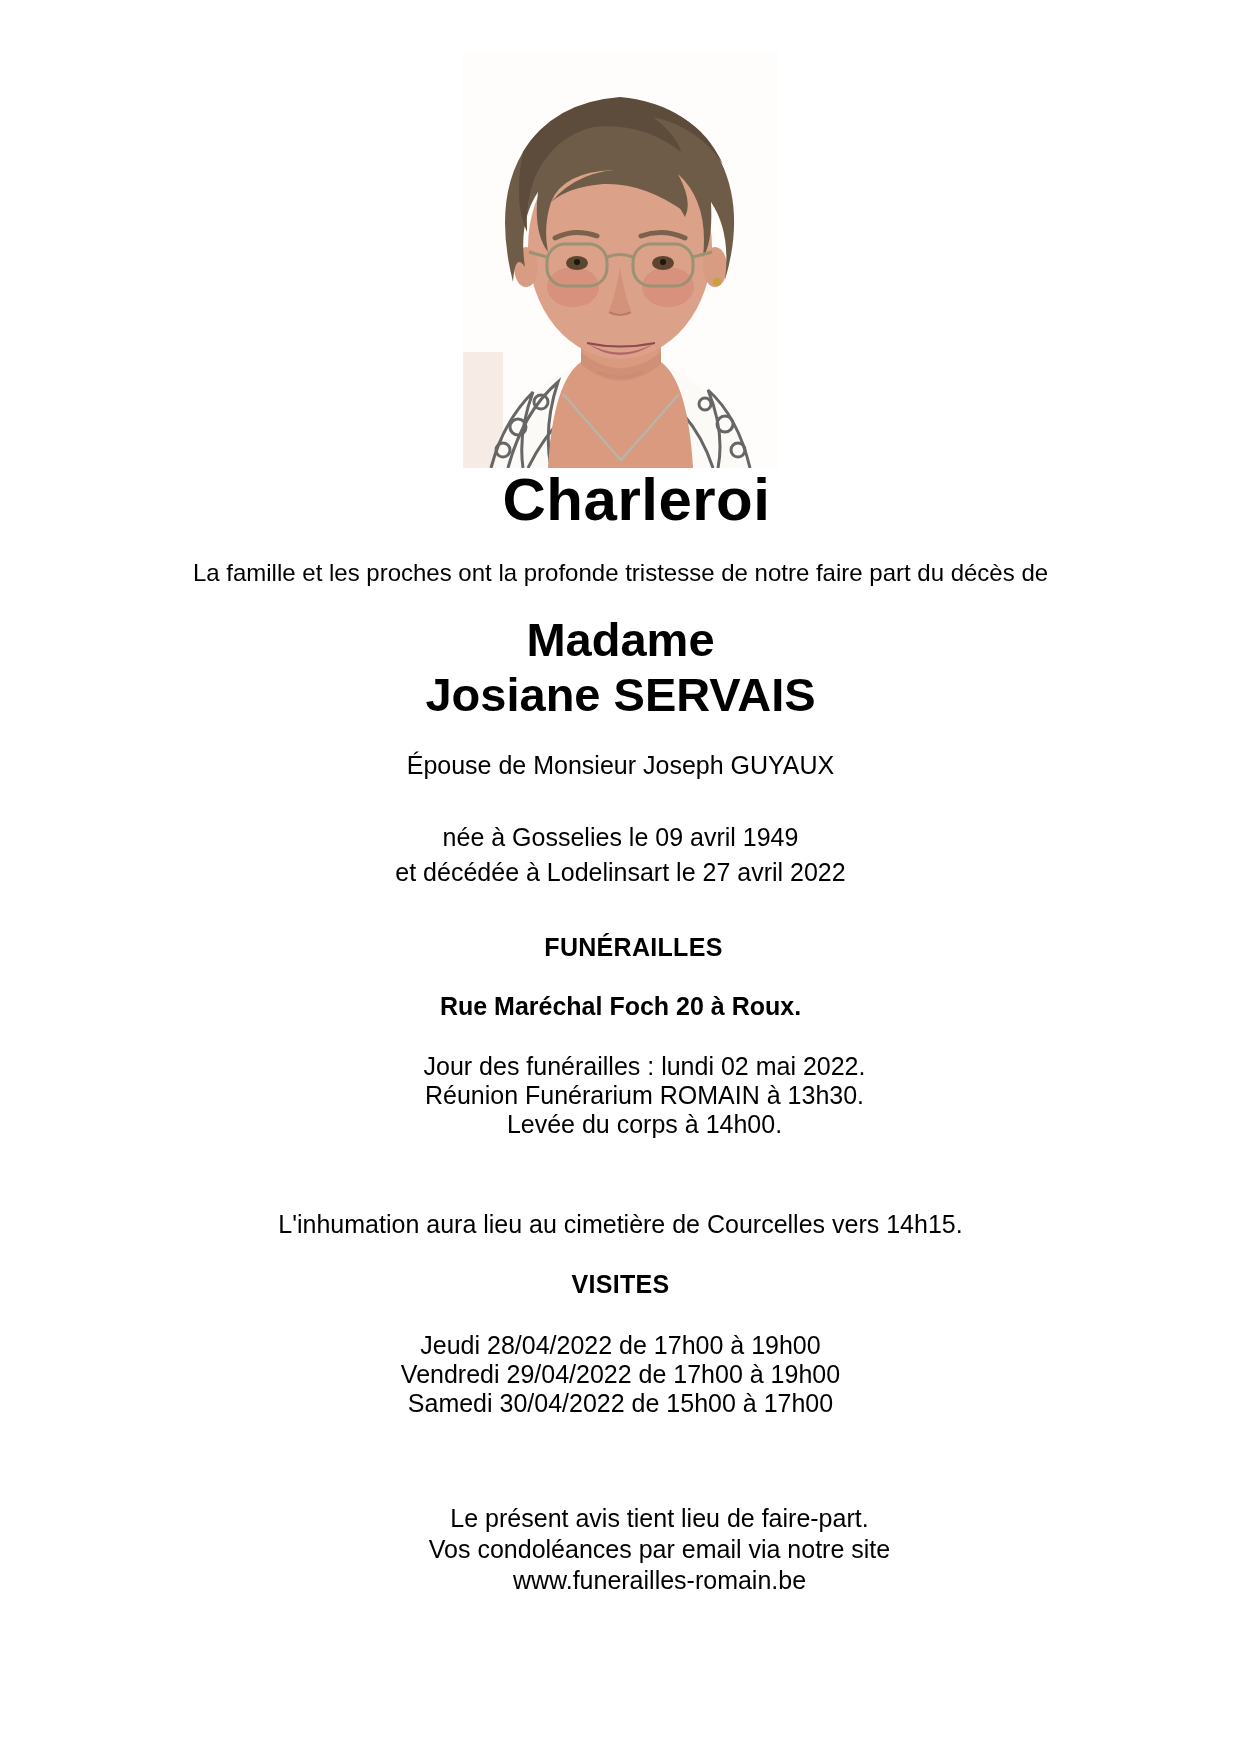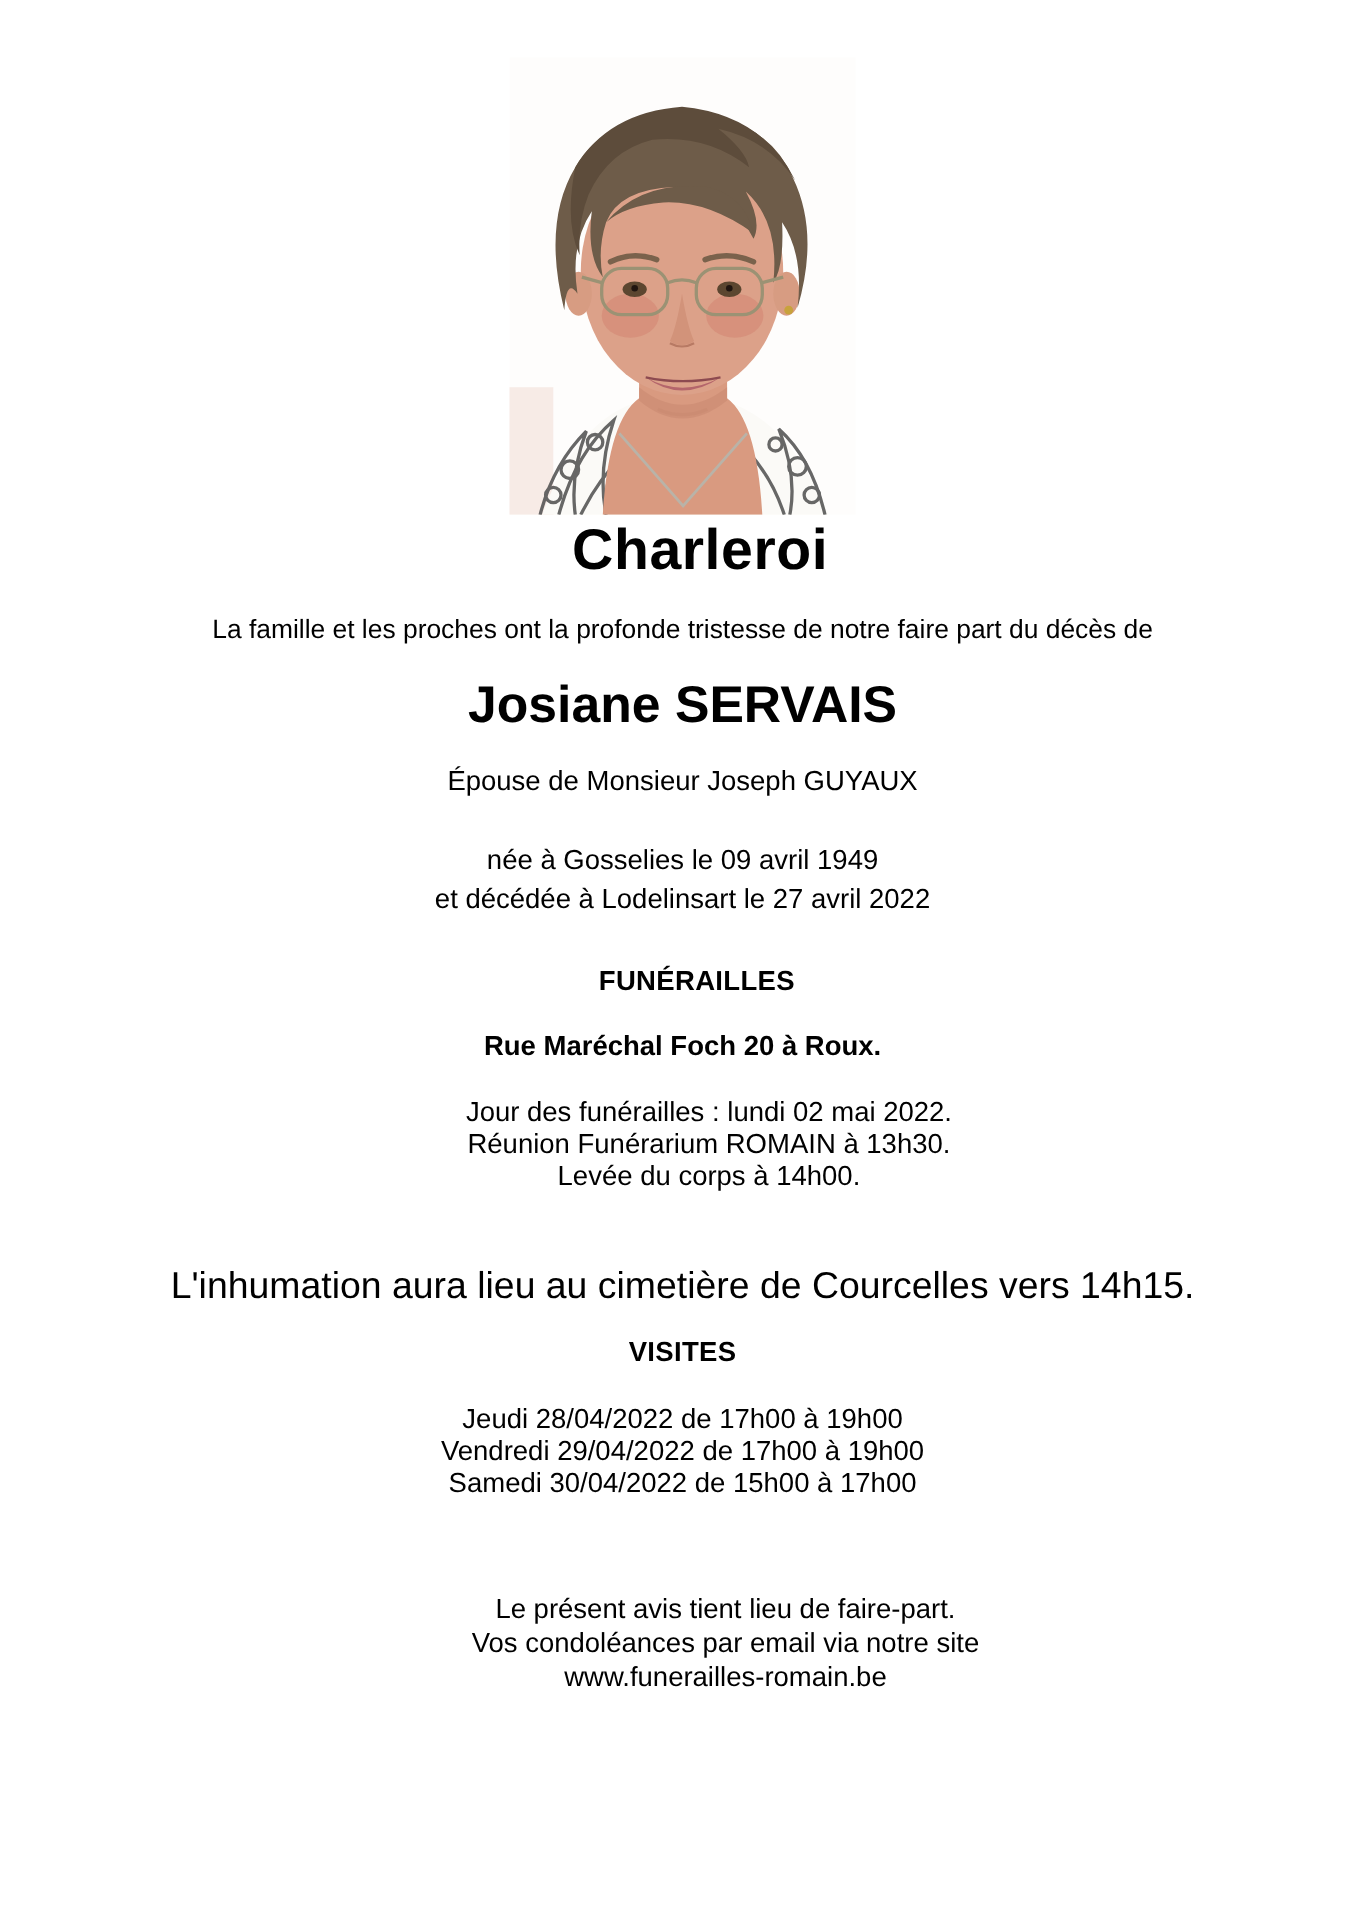--- a/index.html
+++ b/index.html
@@ -24,21 +24,21 @@
     display: flex;
     justify-content: center;
   }
   .photo {
     width: 315px;
     height: 416px;
     display: block;
   }
   .city {
     margin-top: 4px;
-    font-size: 52px;
+    font-size: 60px;
     line-height: 56px;
     font-weight: bold;
     letter-spacing: 0.5px;
     margin-left: 32px;
   }
   .intro {
     margin-top: 30px;
     font-size: 24px;
     line-height: 30px;
   }
@@ -73,21 +73,21 @@
   }
   .repose-block .bold { font-weight: bold; }
   .schedule-block {
     margin-top: 30px;
     font-size: 25px;
     line-height: 29px;
     padding-left: 48px;
   }
   .inhumation {
     margin-top: 70px;
-    font-size: 34px;
+    font-size: 25px;
     line-height: 30px;
   }
   .subhead-visites {
     margin-top: 30px;
     font-size: 25px;
     line-height: 30px;
     font-weight: bold;
     letter-spacing: 0.3px;
   }
   .visites-block {
@@ -176,20 +176,21 @@
 
       <path d="M135 320 Q157 330 180 320" stroke="#c98a72" stroke-width="3" fill="none" opacity="0.6"></path>
     </svg>
   </div>
 
   <div class="city">Charleroi</div>
 
   <div class="intro">La famille et les proches ont la profonde tristesse de notre faire part du décès de</div>
 
   <div class="name-block">
+    <div>Madame</div>
     <div>Josiane SERVAIS</div>
   </div>
 
   <div class="spouse">Épouse de Monsieur Joseph GUYAUX</div>
 
   <div class="birth-block">
     <div>née à Gosselies le 09 avril 1949</div>
     <div>et décédée à Lodelinsart le 27 avril 2022</div>
   </div>
 

